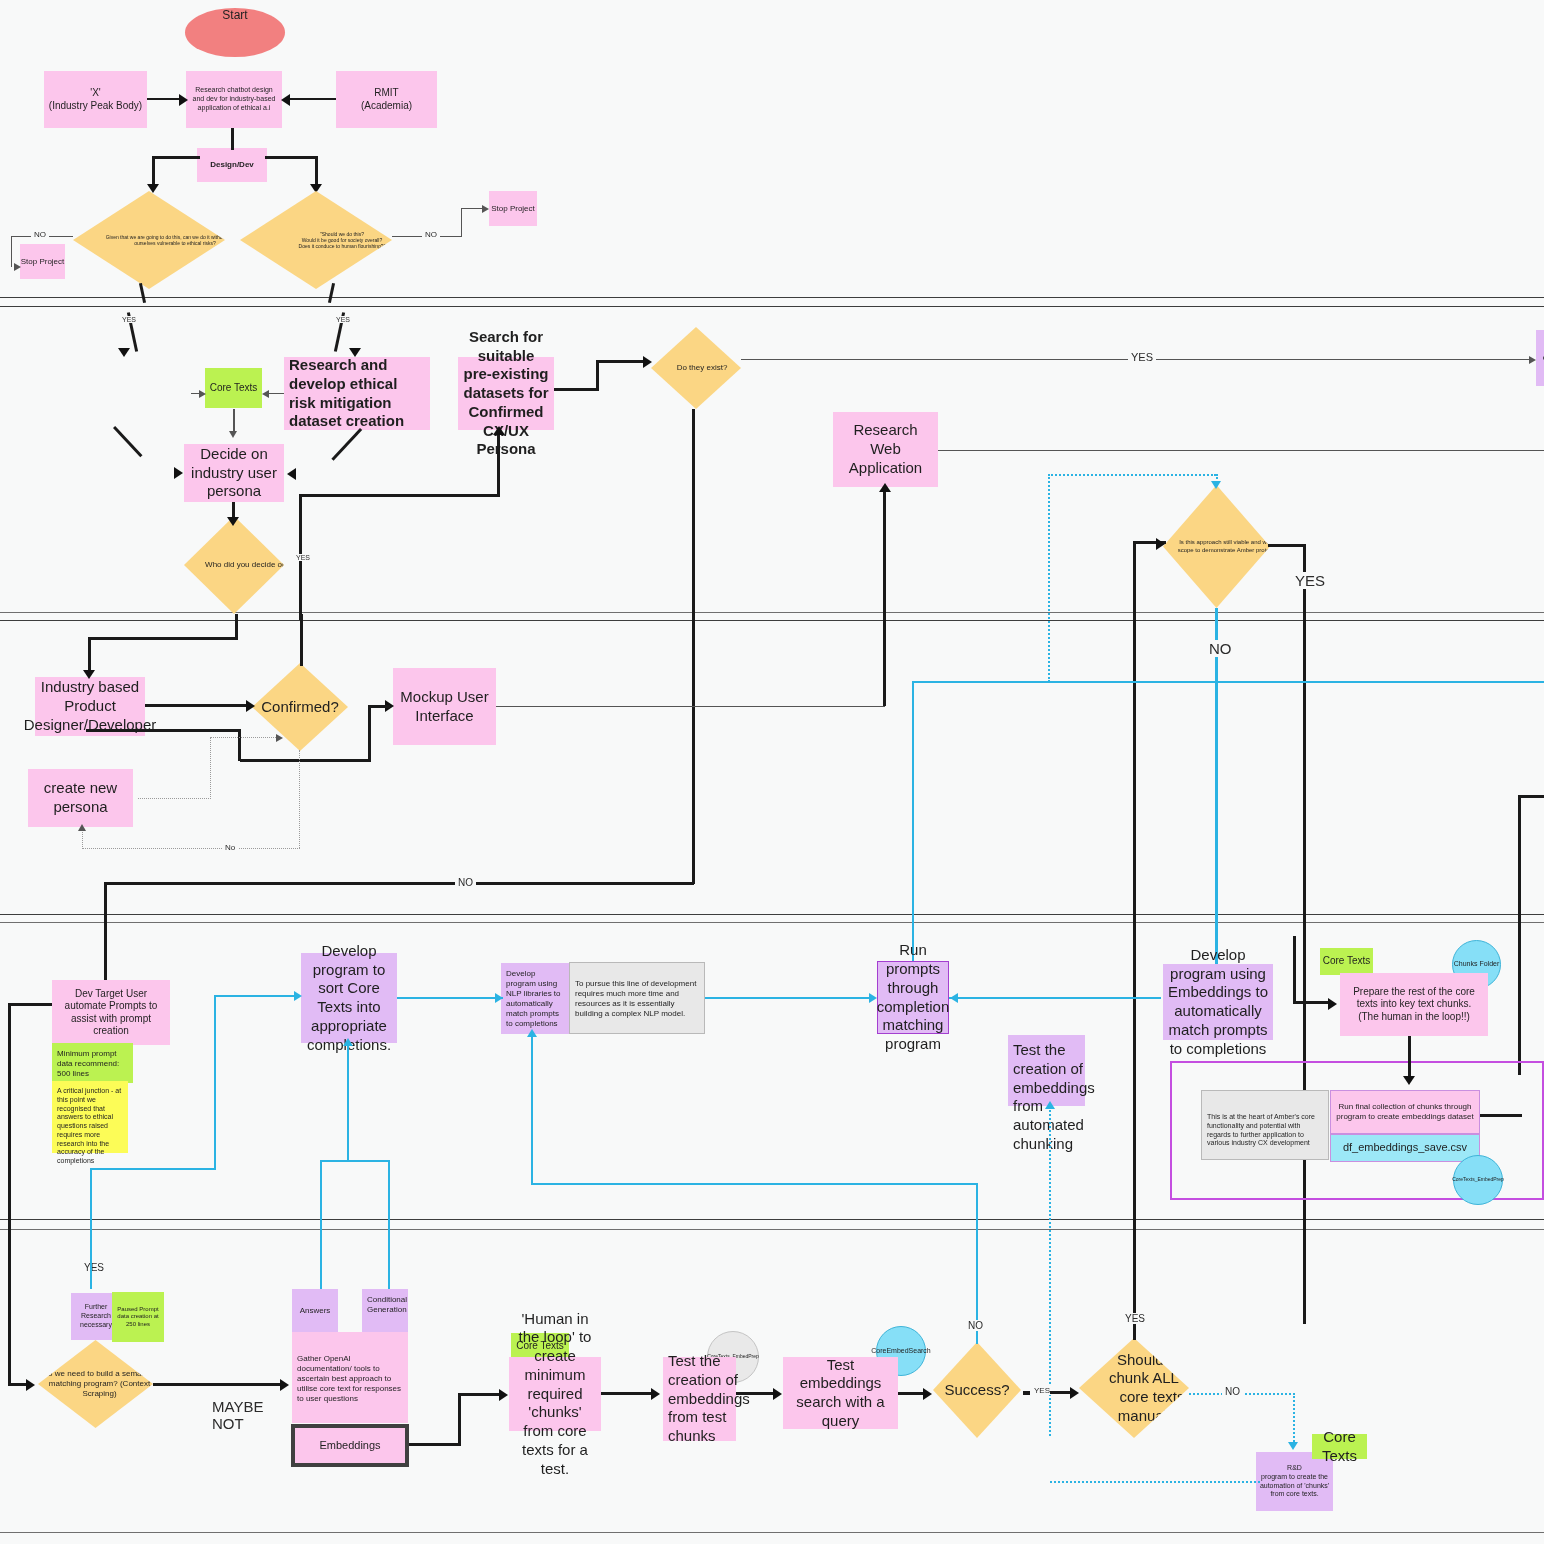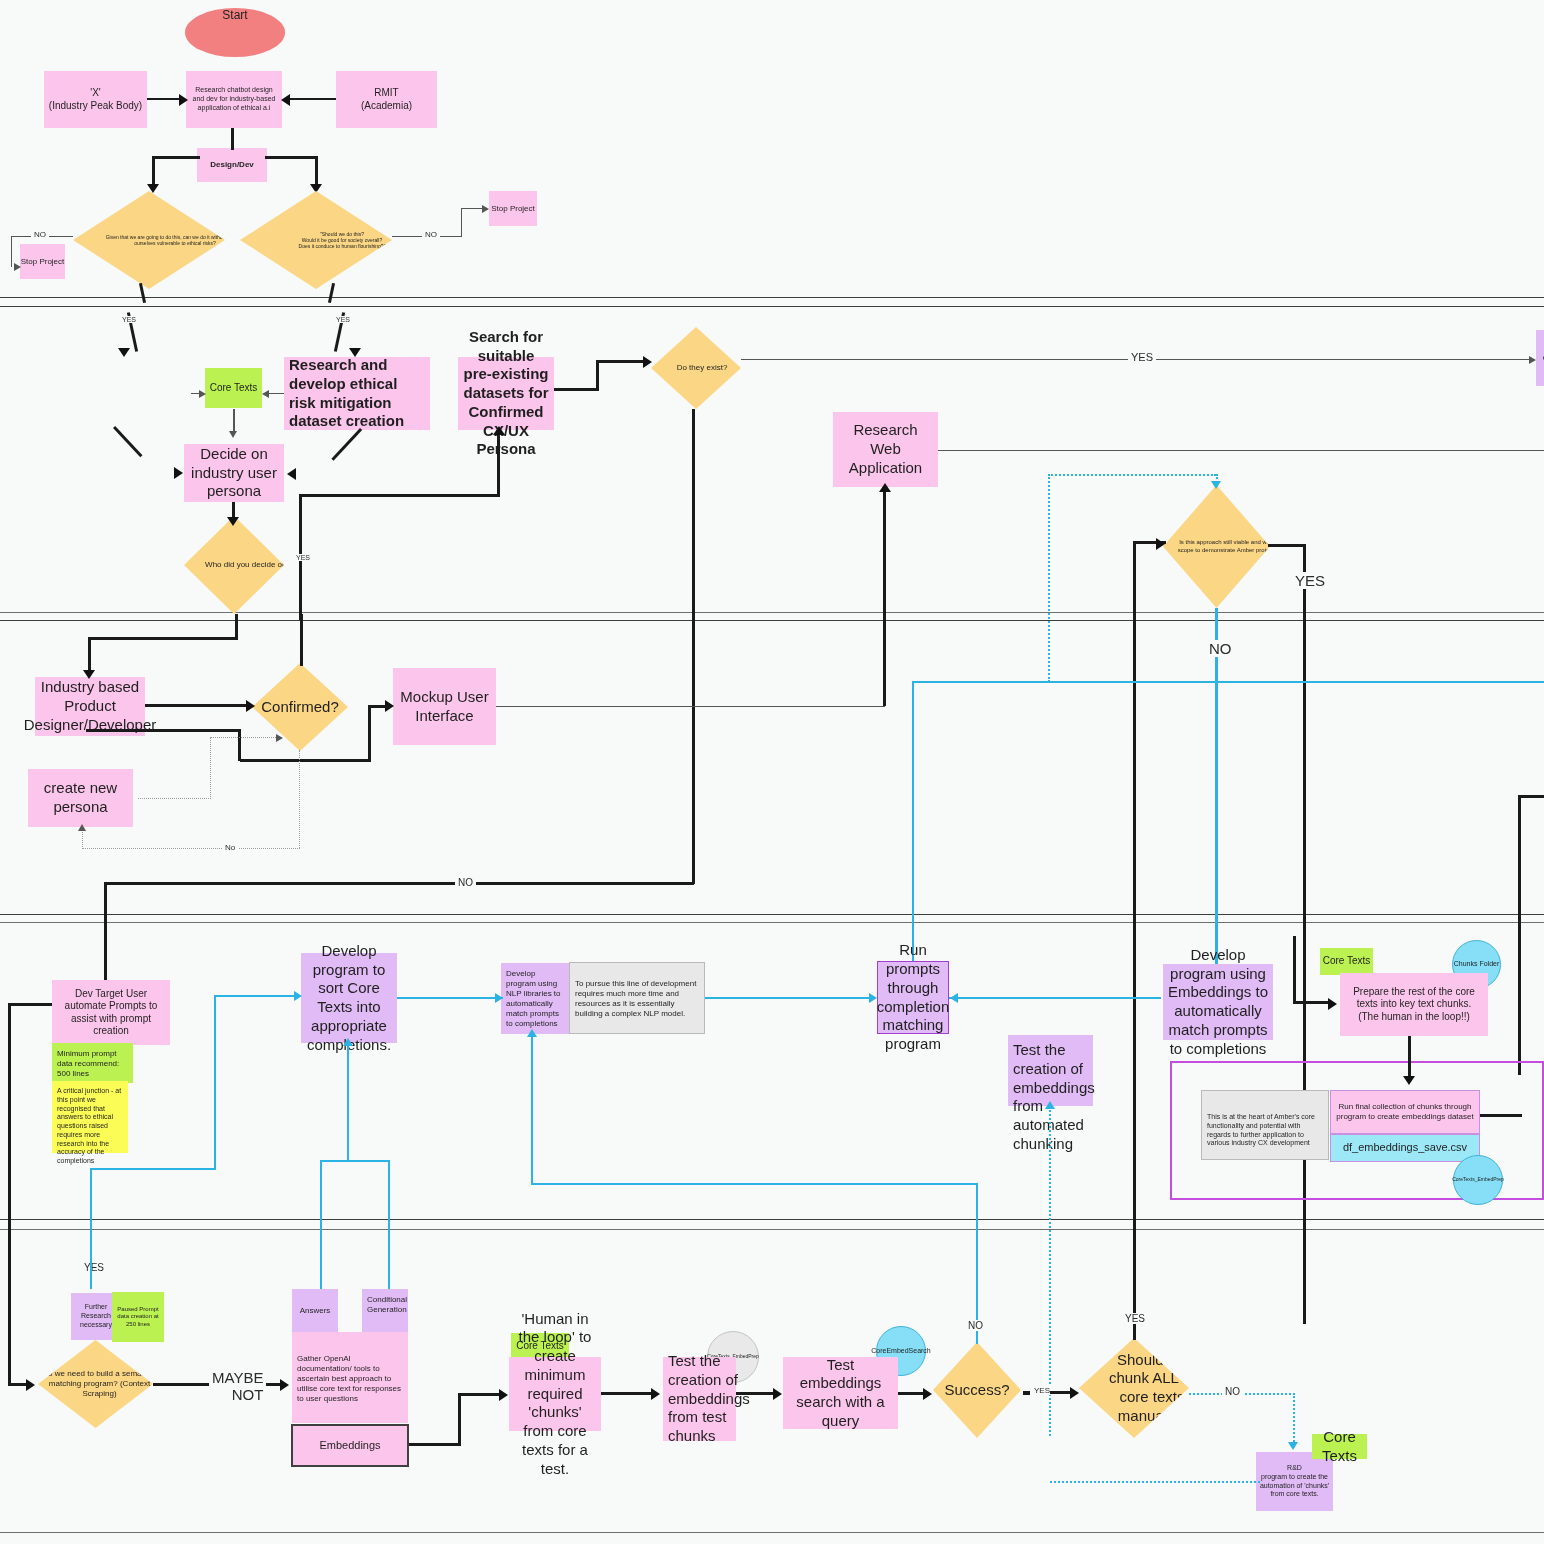--- a/index.html
+++ b/index.html
@@ -315,21 +315,21 @@
   </div>
 
   <div class="node gray f8 lft top" style="left:569px;top:962px;width:136px;height:72px;padding-top:16px">
     <span>To pursue this line of development requires much more time and resources as it is essentially building a complex NLP model.</span>
   </div>
 
   <div class="node purple f9" style="left:877px;top:961px;width:72px;height:73px;border:1px solid #a33fd0;padding:0 3px">
     <span>Run prompts through completion matching program</span>
   </div>
 
-  <div class="node purple f9 lft top" style="left:1008px;top:1035px;width:85px;height:71px">
+  <div class="node purple f9 lft top" style="left:1008px;top:1035px;width:77px;height:71px">
     <span>Test the creation of embeddings from automated chunking</span>
   </div>
 
   <div class="node purple f9" style="left:1163px;top:964px;width:110px;height:76px;padding:0 4px">
     <span>Develop program using Embeddings to automatically match prompts to completions</span>
   </div>
 
   <div class="node green f10" style="left:1320px;top:948px;width:53px;height:27px">
     <span>Core Texts</span>
   </div>
@@ -414,21 +414,21 @@
     <span>Answers</span>
   </div>
   <div class="node purple f8 lft top" style="left:362px;top:1289px;width:46px;height:44px">
     <span>Conditional Generation</span>
   </div>
 
   <div class="node pink f8 lft top" style="left:292px;top:1332px;width:116px;height:91px;padding-top:22px">
     <span>Gather OpenAI documentation/ tools to ascertain best approach to utilise core text for responses to user questions</span>
   </div>
 
-  <div class="node pink f11" style="left:291px;top:1424px;width:118px;height:43px;border:2px solid #404040">
+  <div class="node pink f11" style="left:291px;top:1424px;width:118px;height:43px;border:4px solid #404040">
     <span>Embeddings</span>
   </div>
 
   <div class="node green f10" style="left:511px;top:1333px;width:58px;height:27px">
     <span>Core Texts</span>
   </div>
 
   <div class="node pink f9" style="left:509px;top:1357px;width:92px;height:74px;padding:0 5px">
     <span>'Human in the loop' to create minimum required 'chunks' from core texts for a test.</span>
   </div>
@@ -469,21 +469,21 @@
   <div class="elabel f10" style="left:81px;top:1262px">YES</div>
   <div class="ln cyan-l" style="left:90px;top:1229px;width:2px;height:60px"></div>
 
   <div class="ln" style="left:8px;top:1003px;width:3px;height:382px"></div>
   <div class="ln" style="left:8px;top:1003px;width:44px;height:3px"></div>
   <div class="ln" style="left:8px;top:1383px;width:22px;height:3px"></div>
   <div class="arr right" style="left:26px;top:1379px"></div>
 
   <div class="ln" style="left:153px;top:1383px;width:130px;height:3px"></div>
   <div class="arr right" style="left:280px;top:1379px"></div>
-  <div class="elabel f9" style="left:209px;top:1369px;line-height:1.15;text-align:right">
+  <div class="elabel f9" style="left:209px;top:1398px;line-height:1.15;text-align:left">
     <span>MAYBE</span><br>
     <span>NOT</span>
   </div>
 
   <div class="ln" style="left:409px;top:1443px;width:51px;height:3px"></div>
   <div class="ln" style="left:458px;top:1393px;width:3px;height:53px"></div>
   <div class="ln" style="left:458px;top:1393px;width:43px;height:3px"></div>
   <div class="arr right" style="left:499px;top:1389px"></div>
 
   <div class="ln" style="left:601px;top:1392px;width:53px;height:3px"></div>

